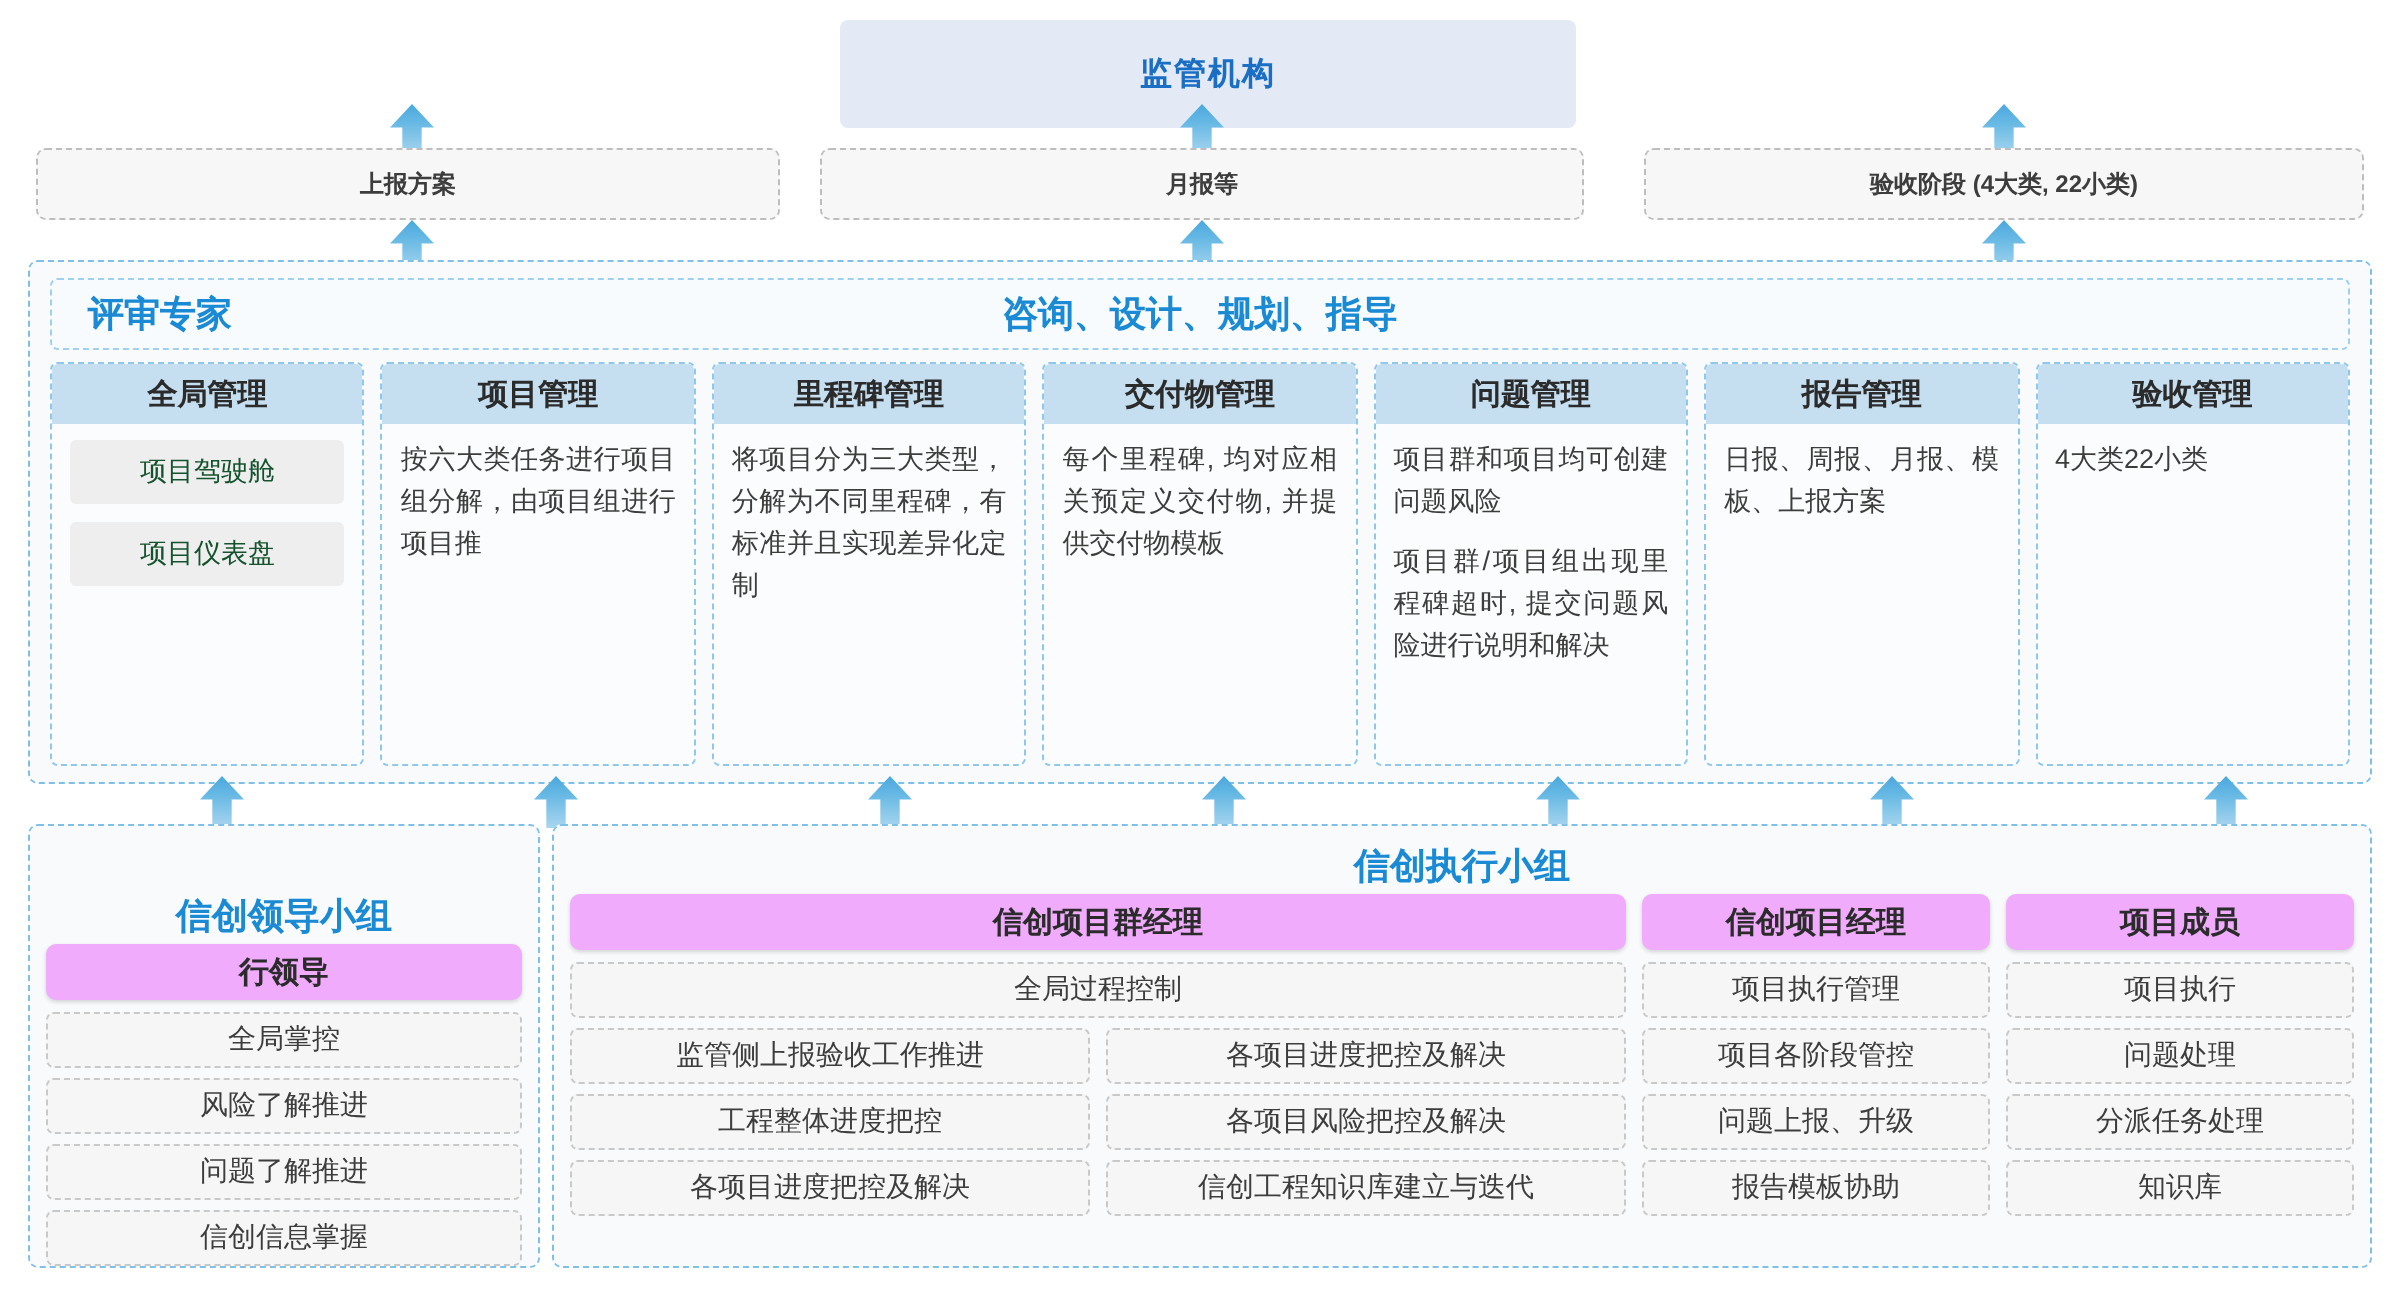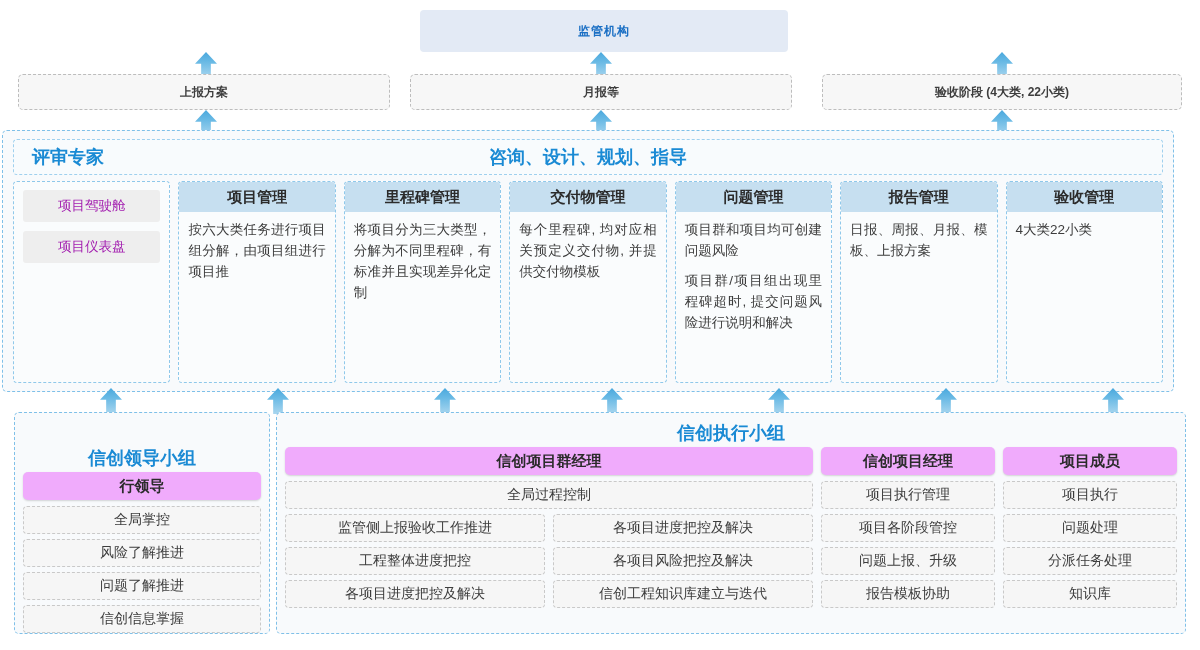--- a/index.html
+++ b/index.html
@@ -21,46 +21,46 @@
   .arrow-up {
     position: absolute;
     width: 22px; height: 26px;
     background: linear-gradient(to bottom, #4aa8dd 0%, #66b8e4 35%, #a9d6ef 100%);
     clip-path: polygon(50% 0%, 100% 45%, 72% 45%, 72% 100%, 28% 100%, 28% 45%, 0% 45%);
   }
 
   
   #regulator {
     position: absolute;
-    left: 420px; top: 10px; width: 368px; height: 42px;
+    left: 420px; top: 10px; width: 368px; height: 54px;
     background: #e3eaf5;
     border-radius: 4px;
     color: #1a6fc4;
-    font-size: 12px; font-weight: bold;
+    font-size: 16px; font-weight: bold;
     letter-spacing: 1px;
   }
 
   
   .report-box {
     position: absolute;
     top: 74px; height: 36px;
     border: 1px dashed #bdbdbd;
     border-radius: 5px;
     background: #f7f7f7;
     color: #3d3d3d;
     font-size: 12px; font-weight: bold;
   }
   #rb0 { left: 18px;  width: 372px; }
   #rb1 { left: 410px; width: 382px; }
   #rb2 { left: 822px; width: 360px; }
 
   
   #mid-panel {
     position: absolute;
-    left: 2px; top: 130px; width: 1172px; height: 262px;
+    left: 14px; top: 130px; width: 1172px; height: 262px;
     border: 1px dashed #7fc0e8;
     border-radius: 5px;
     background: #f8fafc;
   }
   #mid-header {
     position: absolute;
     left: 10px; top: 8px; width: 1150px; height: 36px;
     border: 1px dashed #9fd0ee;
     border-radius: 4px;
     background: #f8fbfd;
@@ -107,21 +107,21 @@
     color: #3d3d3d;
     text-align: justify;
     text-justify: inter-ideograph;
   }
   .tag-pill {
     background: #eeeeee;
     border-radius: 3px;
     padding: 7px 4px;
     text-align: center;
     font-size: 13.5px;
-    color: #a21caf;
+    color: #14532d;
   }
 
   
   #bot-left {
     position: absolute;
     left: 14px; top: 412px; width: 256px; height: 222px;
     border: 1px dashed #7fc0e8;
     border-radius: 5px;
     background: #f8fafc;
     padding: 6px 8px 8px 8px;
@@ -203,20 +203,21 @@
   <div class="arrow-up a-mid" style="left:590px;"></div>
   <div class="arrow-up a-mid" style="left:991px;"></div>
 
   <div id="mid-panel">
     <div id="mid-header">
       <span class="left-title">评审专家</span>
       <span class="center-title">咨询、设计、规划、指导</span>
     </div>
     <div id="columns">
         <div class="mcol">
+          <div class="mcol-head">全局管理</div>
           <div class="mcol-body">
             <div class="tag-pill">项目驾驶舱</div>
             <div class="tag-pill">项目仪表盘</div>
           </div>
         </div>
         <div class="mcol">
           <div class="mcol-head">项目管理</div>
           <div class="mcol-body">
             <p>按六大类任务进行项目组分解，由项目组进行项目推</p>
           </div>

